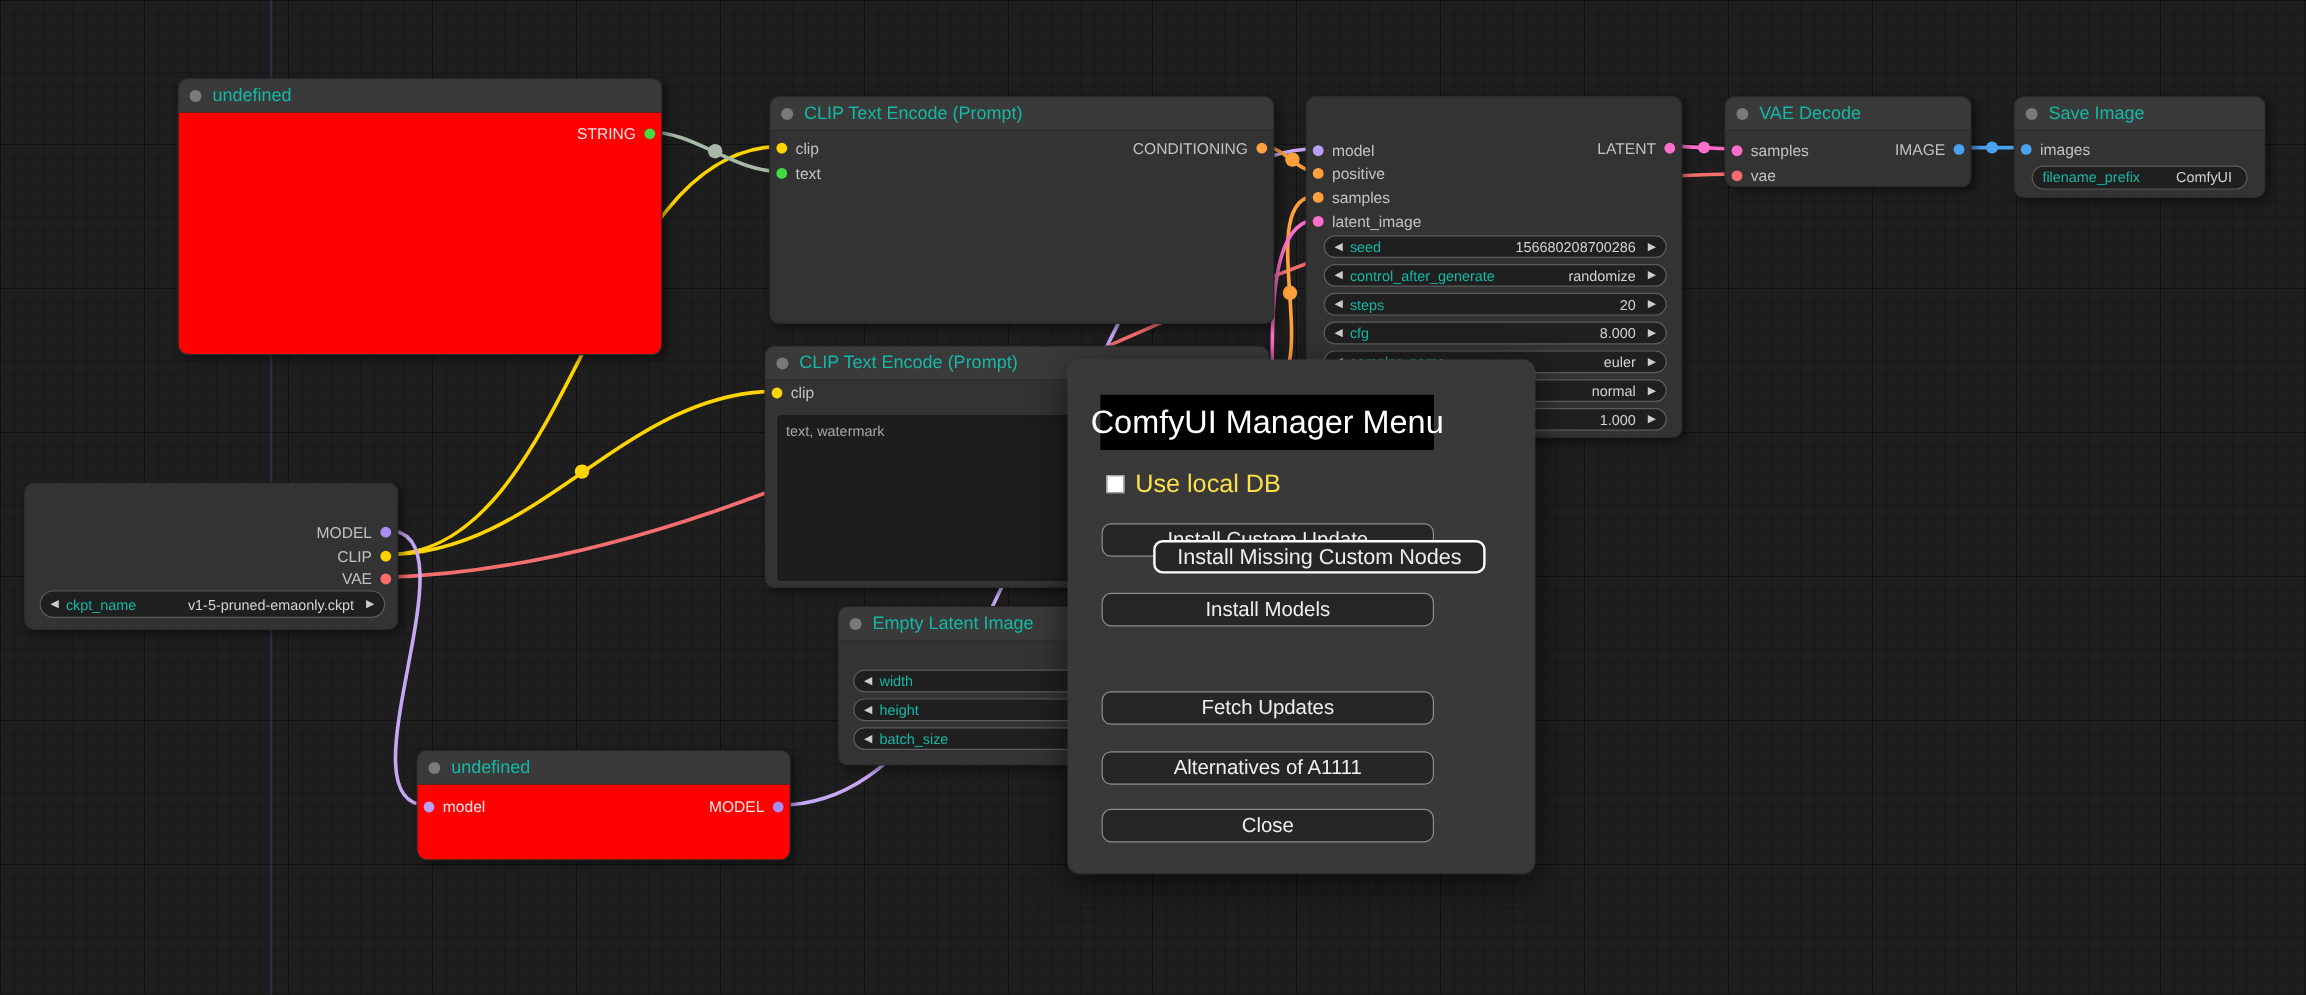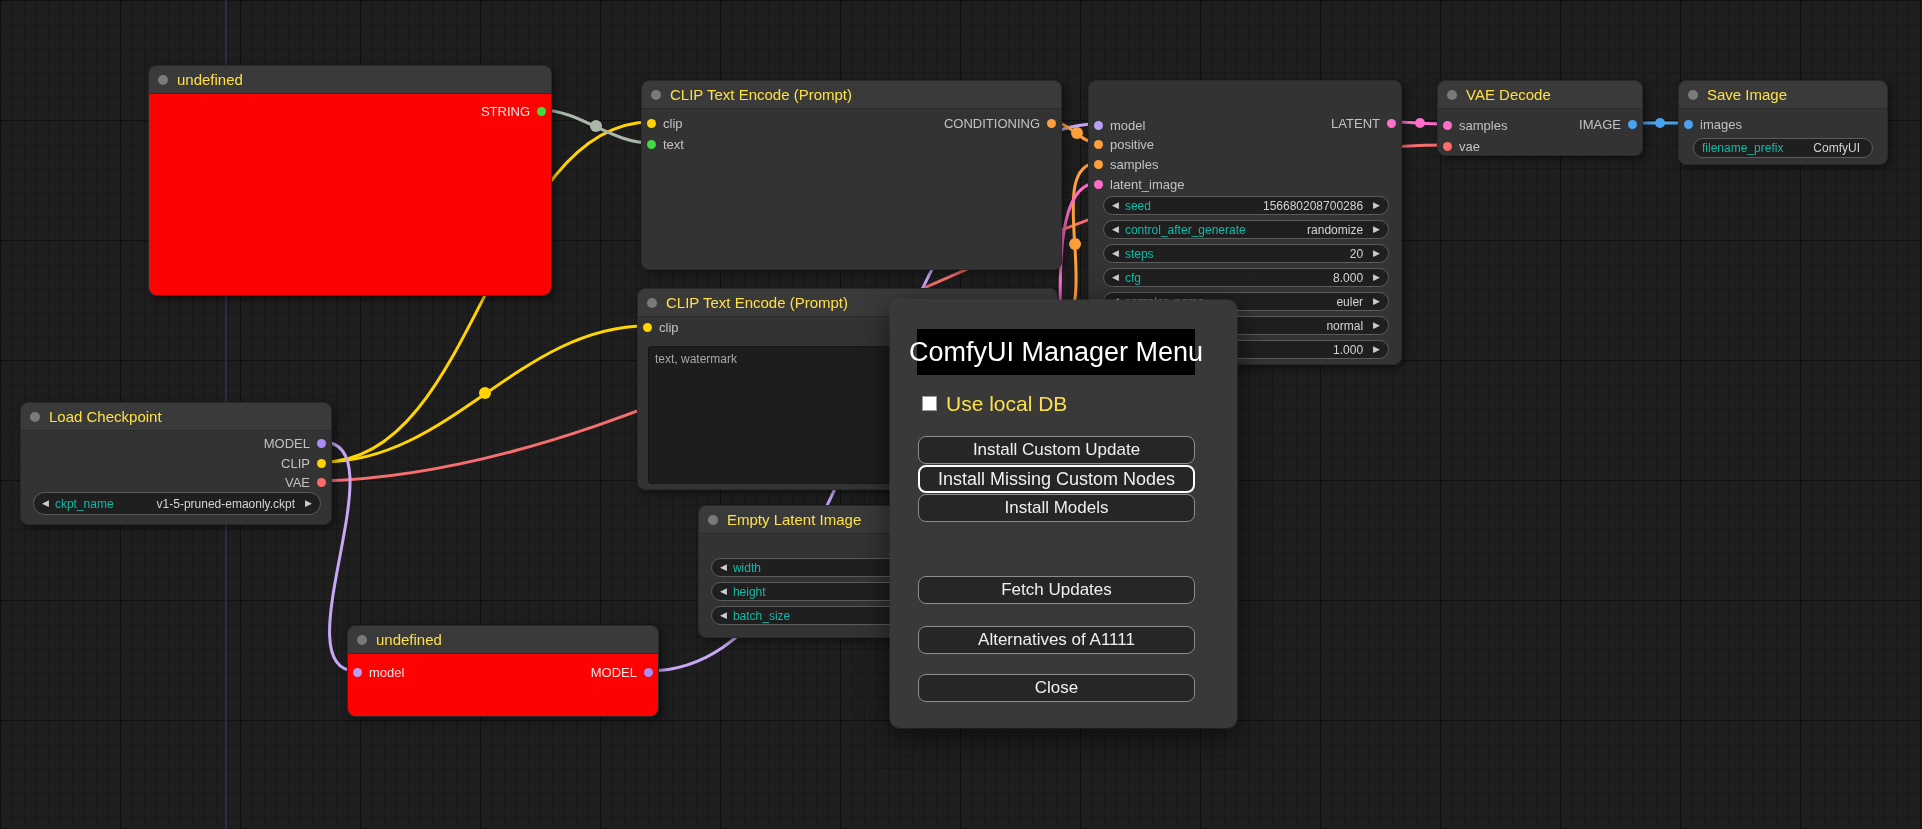--- a/index.html
+++ b/index.html
@@ -19,41 +19,41 @@
                  background:#272f4a; z-index:0; }
   svg.wires { position:absolute; left:0; top:0; z-index:1; pointer-events:none; }
   svg.wires path { fill:none; stroke-width:3; stroke-linecap:round; }
 
   .node { position:absolute; z-index:2; background:#333333; border:1px solid #292929;
           border-radius:8px; box-shadow:3px 3px 8px rgba(0,0,0,.45); }
   .nhead { position:absolute; left:0; top:0; right:0; height:28px; background:#3a3a3a;
            border-radius:8px 8px 0 0; border-bottom:1px solid #2c2c2c;
            display:flex; align-items:center; padding-left:9px; gap:9px; }
   .ndot { width:10px; height:10px; border-radius:50%; background:#7a7a7a; flex:0 0 auto; }
-  .ntitle { font-size:15px; color:#fde047; white-space:nowrap; }
+  .ntitle { font-size:15px; color:#14b8a6; white-space:nowrap; }
   .node.error .nbody { position:absolute; left:0; top:28px; right:0; bottom:0;
                        background:#fe0202; border-radius:0 0 8px 8px; }
   .slot { position:absolute; height:18px; display:flex; align-items:center; gap:7px;
           font-size:13px; color:#c2c2c2; white-space:nowrap; z-index:3; }
   .slot.in  { left:5px; }
   .slot.out { right:5px; }
   .sdot { width:9px; height:9px; border-radius:50%; flex:0 0 auto; }
   .onred { color:#f3e4e4; }
   .pill { position:absolute; height:19px; background:#1f1f1f; border:1px solid #5c5c5c;
           border-radius:10px; display:flex; align-items:center; padding:0 8px; gap:6px;
           font-size:12px; color:#999; z-index:3; }
   .pill .arrow { color:#cccccc; font-size:9px; line-height:1; }
   .pill .wlabel { color:#14b8a6; }
   .pill .wvalue { color:#d4d4d4; margin-left:auto; margin-right:4px; }
   .pill.tall { height:23px; border-radius:12px; }
   .textwidget { position:absolute; background:#1d1d1d; border:1px solid #171717;
                 border-radius:3px; color:#a8a8a8; font-size:12px; padding:5px 6px;
                 resize:none; z-index:3; font-family:"Liberation Sans", sans-serif; }
 
-  .dialog { position:absolute; left:890px; top:300px; width:347px; height:428px;
+  .dialog { position:absolute; left:890px; top:300px; width:389px; height:428px;
             background:#393939; border-radius:10px; z-index:10;
             box-shadow:0 8px 30px rgba(0,0,0,.6), 0 0 0 1px rgba(90,90,90,.35); }
   .dlg-title { position:absolute; left:27px; top:29px; width:278px; height:46px;
                background:#000; color:#fff; font-size:27px; display:flex;
                align-items:center; justify-content:center; white-space:nowrap; }
   .dlg-check-row { position:absolute; left:32px; top:95px; height:17px;
                    display:flex; align-items:center; gap:9px; }
   .dlg-checkbox { width:15px; height:15px; background:#ffffff; border:1px solid #9a9a9a; }
   .dlg-check-label { color:#fde047; font-size:21px; }
   .dlg-btn { position:absolute; left:28px; width:277px; height:28px; background:#262626;
@@ -126,24 +126,20 @@
       <span class="ntitle">CLIP Text Encode (Prompt)</span>
     </div>
     <div class="slot in" style="top:29px;">
       <span class="sdot" style="background:#ffd400;"></span>
       <span>clip</span>
     </div>
     <div class="textwidget" style="left:10px; top:57px; width:402px; height:138px;">text, watermark</div>
   </div>
 
   <div class="node" style="left:20px; top:402px; width:312px; height:123px;">
-    <div class="nhead">
-      <span class="ndot"></span>
-      <span class="ntitle">Load Checkpoint</span>
-    </div>
     <div class="slot out" style="top:31px;">
       <span>MODEL</span>
       <span class="sdot" style="background:#a98df2;"></span>
     </div>
     <div class="slot out" style="top:51px;">
       <span>CLIP</span>
       <span class="sdot" style="background:#ffd400;"></span>
     </div>
     <div class="slot out" style="top:70px;">
       <span>VAE</span>
@@ -297,20 +293,20 @@
     </div>
   </div>
 
   <div class="dialog">
     <div class="dlg-title">ComfyUI Manager Menu</div>
     <div class="dlg-check-row">
       <span class="dlg-checkbox"></span>
       <span class="dlg-check-label">Use local DB</span>
     </div>
     <div class="dlg-btn" style="top:136px;">Install Custom Update</div>
-    <div class="dlg-btn hl" style="top:165px;">Install Missing Custom Nodes</div>
+    <div class="dlg-btn hl" style="top:150px;margin-left:43px;">Install Missing Custom Nodes</div>
     <div class="dlg-btn" style="top:194px;">Install Models</div>
     <div class="dlg-btn" style="top:276px;">Fetch Updates</div>
     <div class="dlg-btn" style="top:326px;">Alternatives of A1111</div>
     <div class="dlg-btn" style="top:374px;">Close</div>
   </div>
 
 </div>
 
 </body></html>

